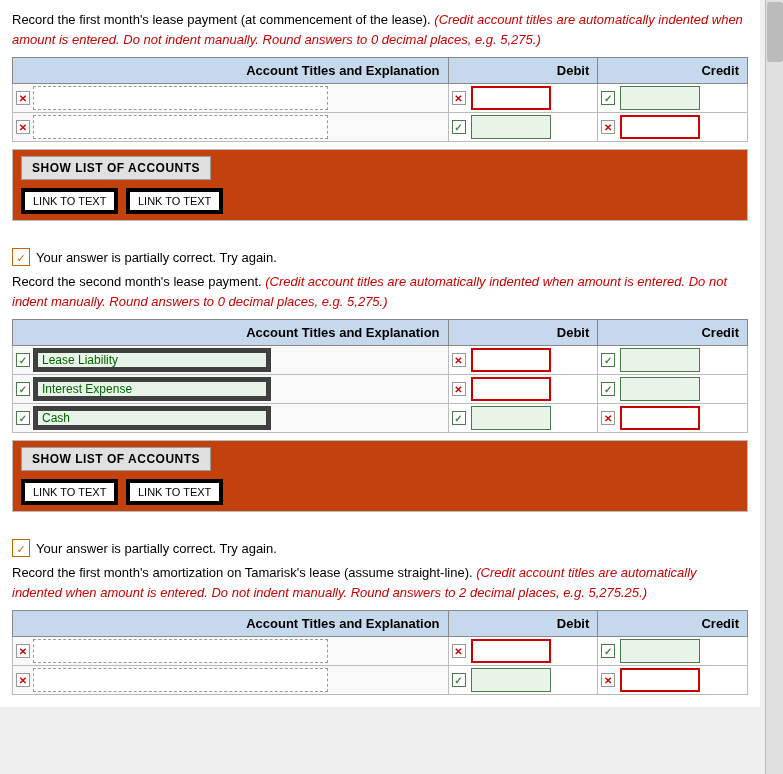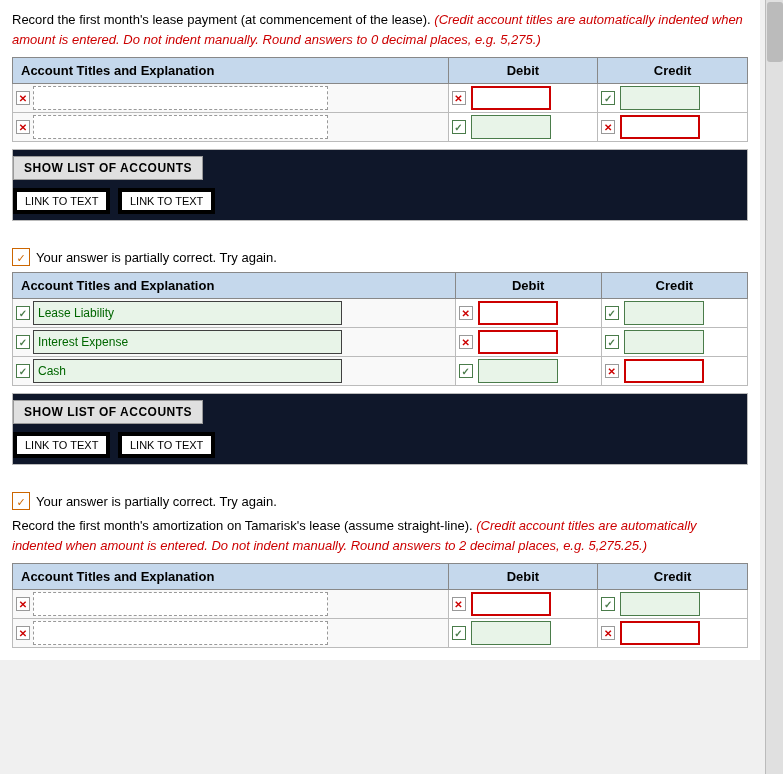--- a/index.html
+++ b/index.html
@@ -71,23 +71,23 @@
     }
     .account-input {
       width: 295px;
       height: 24px;
       border: 1px dashed #999;
       background: #fff;
       padding: 2px 4px;
       font-size: 12px;
     }
     .account-input-filled {
-      width: 309px;
-      height: 24px;
-      border: 1px solid #404040;
+      width: 238px;
+      height: 24px;
+      border: 5px solid #404040;
       background: #e8f4e8;
       padding: 2px 4px;
       font-size: 12px;
       color: #006600;
     }
     .debit-input-red {
       width: 80px;
       height: 24px;
       border: 2px solid #cc0000;
       background: #fff;
@@ -109,23 +109,23 @@
     }
     .credit-input-green {
       width: 80px;
       height: 24px;
       border: 1px solid #4a7c4a;
       background: #e8f4e8;
       padding: 2px 4px;
     }
 
     .toolbar-row {
-      background: #0f172a;
+      background: #c2410c;
       border: 1px solid #bbb;
-      padding: 6px 0;
+      padding: 6px 8px;
       margin: 7px 0;
     }
     .show-accounts-btn {
       background: #e0e0e0;
       border: 1px solid #999;
       padding: 4px 10px;
       font-size: 12px;
       font-weight: bold;
       cursor: pointer;
       letter-spacing: 0.5px;
@@ -174,20 +174,21 @@
       width: 100%;
       border-collapse: collapse;
       margin-bottom: 2px;
     }
     .journal-table th {
       background: #c5d8ec;
       border: 1px solid #888;
       padding: 5px 8px;
       font-size: 13px;
       font-weight: bold;
+      text-align: right;
     }
     .journal-table td {
       border: 1px solid #bbb;
       padding: 2px 3px;
       background: #fff;
     }
     .td-account {
       width: 320px;
       background: #f9f9f9 !important;
     }
@@ -278,20 +279,23 @@
     </div>
 
     <div class="section-divider"></div>
 
     <div class="result-row">
       <div class="result-icon">✓</div>
       <span>Your answer is partially correct.  Try again.</span>
     </div>
 
     <div>
+      <p class="instruction-text">
+        <span>Record the second month's lease payment. </span><span class="red-italic">(Credit account titles are automatically indented when amount is entered. Do not indent manually. Round answers to 0 decimal places, e.g. 5,275.)</span>
+      </p>
 
       <table class="journal-table">
         <thead>
           <tr>
             <th class="th-account">Account Titles and Explanation</th>
             <th class="th-debit">Debit</th>
             <th class="th-credit">Credit</th>
           </tr>
         </thead>
         <tbody>

